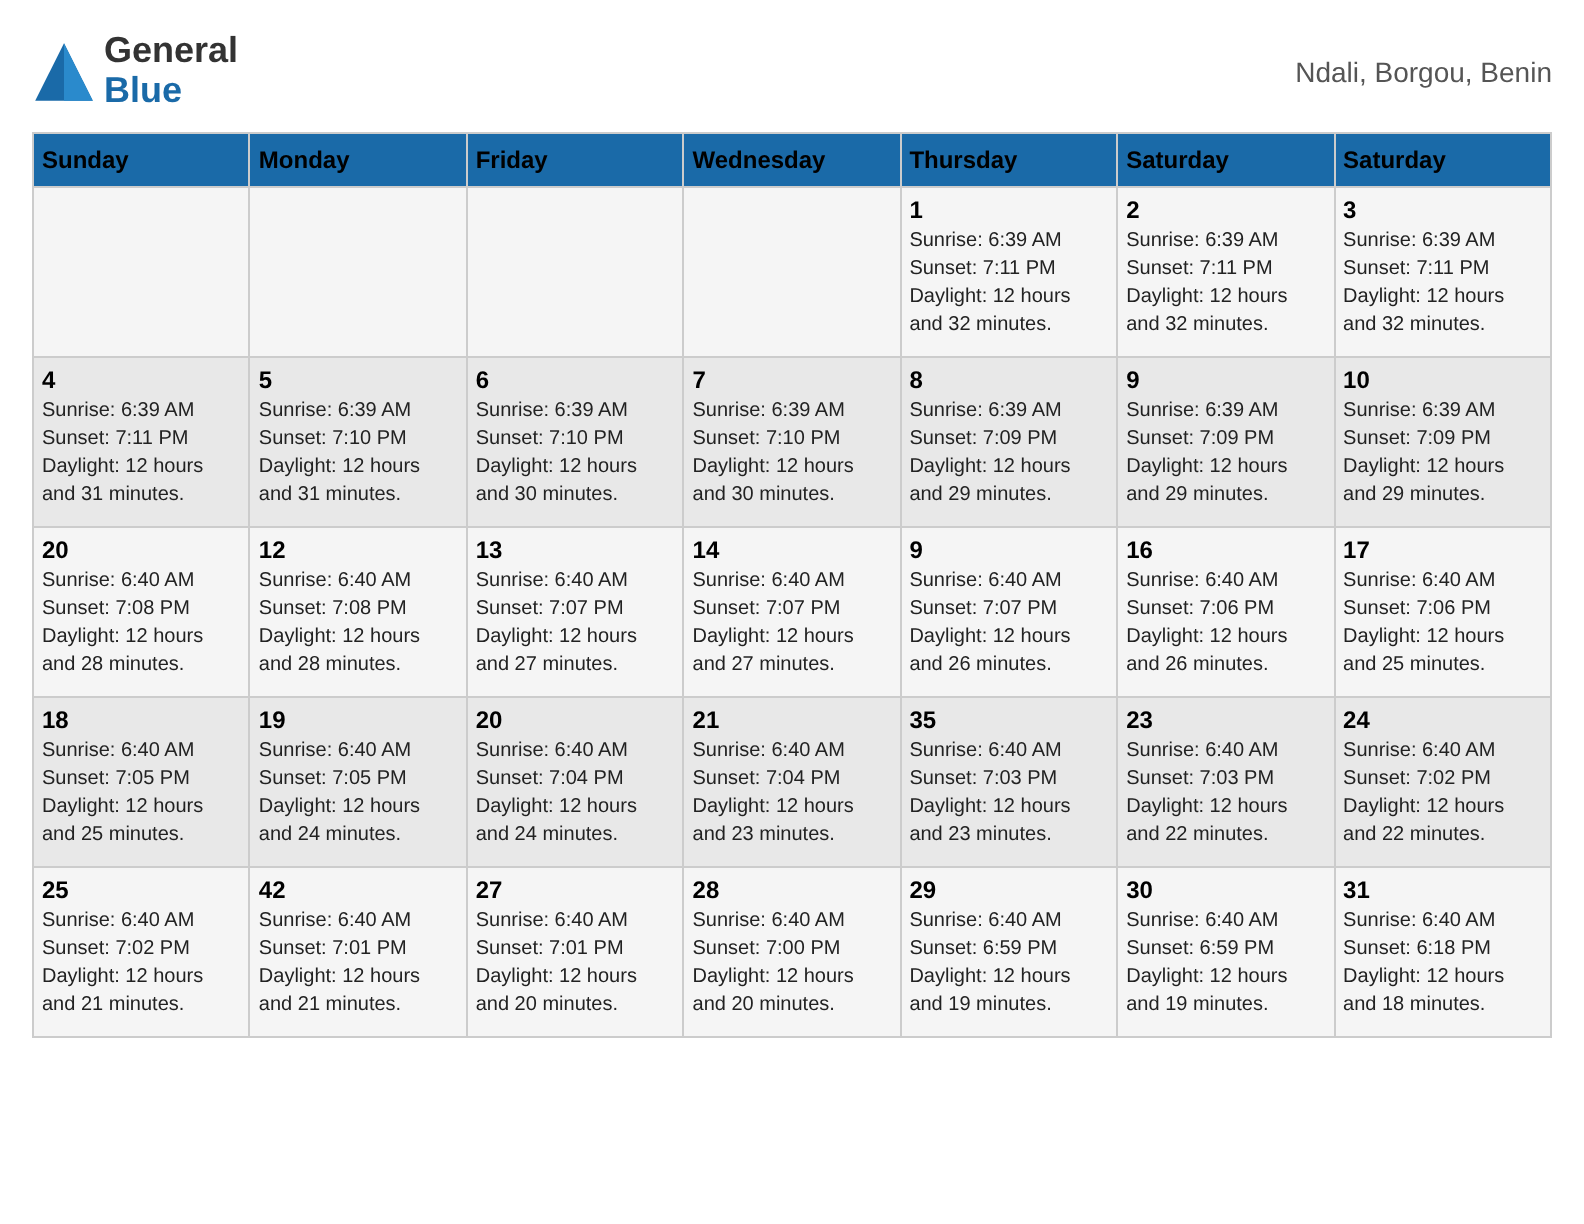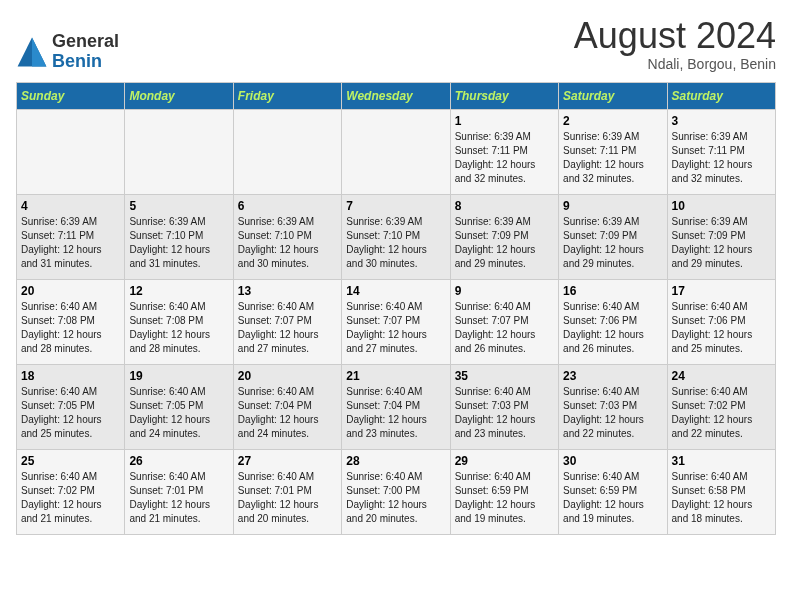--- a/index.html
+++ b/index.html
@@ -6,21 +6,21 @@
     body {
       font-family: Arial, sans-serif;
       background: #fff;
       width: 792px;
       min-height: 612px;
       padding: 16px;
     }
     .header {
       display: flex;
       justify-content: space-between;
-      align-items: flex-end;
+      align-items: center;
       margin-bottom: 10px;
     }
     .logo {
       display: flex;
       align-items: center;
       gap: 4px;
     }
     .logo-text {
       display: flex;
       flex-direction: column;
@@ -53,27 +53,26 @@
       font-size: 14px;
       color: #555;
     }
     table {
       width: 100%;
       border-collapse: collapse;
       font-size: 11px;
     }
     thead tr th {
       background-color: #1a6aa8;
-      color: #bef264;
+      color: #000000;
       padding: 6px 4px;
       text-align: left;
       font-weight: bold;
       font-size: 12px;
       border: 1px solid #ccc;
-      font-style: italic;
     }
     tbody tr td {
       border: 1px solid #ccc;
       padding: 4px;
       vertical-align: top;
       width: calc(100% / 7);
       height: 85px;
     }
     tbody tr:nth-child(odd) td {
       background-color: #f5f5f5;
@@ -97,25 +96,24 @@
 <body>
 
 <div class="header">
   <div class="logo">
     <svg class="logo-icon" viewBox="0 0 40 40" xmlns="http://www.w3.org/2000/svg">
       <polygon points="20,2 38,38 2,38" fill="#1a6aa8"></polygon>
       <polygon points="20,2 38,38 20,38" fill="#2a8acc"></polygon>
     </svg>
     <div class="logo-text">
       <span class="logo-general">General</span>
-      <span class="logo-blue">Benin</span>
+      <span class="logo-blue">Blue</span>
     </div>
   </div>
   <div class="title-block">
-    <div class="main-title">August 2024</div>
     <div class="subtitle">Ndali, Borgou, Benin</div>
   </div>
 </div>
 
 <table>
   <thead>
     <tr>
     <th>Sunday</th>
         <th>Monday</th>
         <th>Friday</th>
@@ -308,21 +306,21 @@
       </tr>
       <tr>
         <td>
           <span class="day-num">25</span>
           <div class="day-info">Sunrise: 6:40 AM
 Sunset: 7:02 PM
 Daylight: 12 hours
 and 21 minutes.</div>
         </td>
         <td>
-          <span class="day-num">26</span>
+          <span class="day-num">42</span>
           <div class="day-info">Sunrise: 6:40 AM
 Sunset: 7:01 PM
 Daylight: 12 hours
 and 21 minutes.</div>
         </td>
         <td>
           <span class="day-num">27</span>
           <div class="day-info">Sunrise: 6:40 AM
 Sunset: 7:01 PM
 Daylight: 12 hours
@@ -345,19 +343,19 @@
         <td>
           <span class="day-num">30</span>
           <div class="day-info">Sunrise: 6:40 AM
 Sunset: 6:59 PM
 Daylight: 12 hours
 and 19 minutes.</div>
         </td>
         <td>
           <span class="day-num">31</span>
           <div class="day-info">Sunrise: 6:40 AM
-Sunset: 6:58 PM
+Sunset: 6:18 PM
 Daylight: 12 hours
 and 18 minutes.</div>
         </td>
       </tr>
     </tbody>
 </table>
 
 </body></html>

